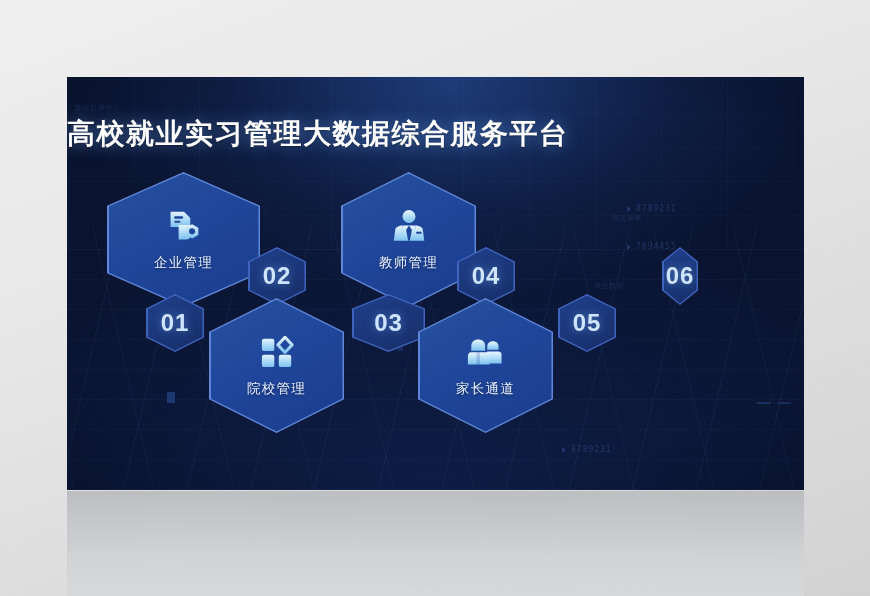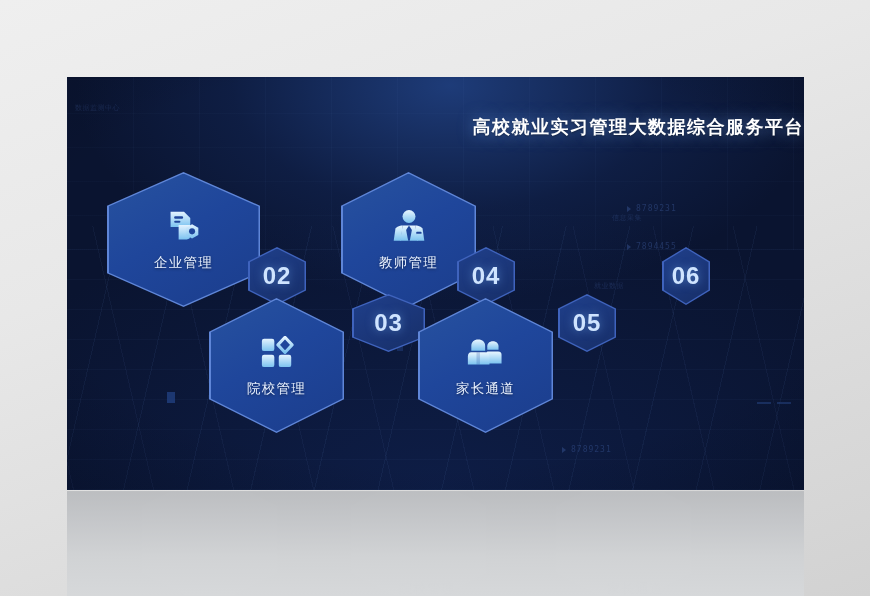--- a/index.html
+++ b/index.html
@@ -64,22 +64,22 @@
   .deco-sq {
     position:absolute; background:#21407f; opacity:.8;
   }
   .deco-dash {
     position:absolute; height:2px; background:#2d4f97; opacity:.45;
   }
 
   
   .slide-title {
     position:absolute; left:0; top:38px; width:100%;
-    text-align:right; color:#fff;
-    font-size:18px; font-weight:bold; letter-spacing:1.5px;
+    text-align:left; color:#fff;
+    font-size:28px; font-weight:bold; letter-spacing:1.5px;
     text-shadow:0 0 16px rgba(120,175,255,.55), 0 1px 2px rgba(0,0,0,.5);
   }
 
   
   .hexagons { position:absolute; inset:0; }
   .hex-outer {
     position:absolute;
     clip-path: polygon(50% 0%, 100% 25%, 100% 75%, 50% 100%, 0% 75%, 0% 25%);
   }
   
@@ -189,20 +189,25 @@
             <rect x="9" y="8" width="10" height="3" rx="1.2" fill="#1f469b"></rect>
             <rect x="9" y="13" width="7" height="2.5" rx="1.2" fill="#1f469b"></rect>
             <path d="M14 18h13v12a4 4 0 0 1-4 4h-9z" fill="url(#g1)"></path>
             <path d="M29 17l7 4v8l-7 4-7-4v-8z" fill="url(#g1)"></path>
             <circle cx="29" cy="25" r="3.4" fill="#1f469b"></circle>
           </svg>
         </span>
         <span class="hex-label">企业管理</span>
       </div>
     </div>
+    <div class="hex-outer hex-sm-border" style="left:79px;top:217px;width:58px;height:58px;">
+      <div class="hex-sm-inner">
+        <span class="hex-number">01</span>
+      </div>
+    </div>
 
     <div class="hex-outer hex-sm-border" style="left:181px;top:170px;width:58px;height:58px;">
       <div class="hex-sm-inner">
         <span class="hex-number">02</span>
       </div>
     </div>
     <div class="hex-outer hex-big-border" style="left:142px;top:221px;width:135px;height:135px;">
       <div class="hex-big-inner">
         <span class="hex-icon">
           <svg viewBox="0 0 38 36" width="34" height="32">
@@ -274,21 +279,21 @@
         <span class="hex-label">家长通道</span>
       </div>
     </div>
 
     <div class="hex-outer hex-sm-border" style="left:491px;top:217px;width:58px;height:58px;">
       <div class="hex-sm-inner">
         <span class="hex-number">05</span>
       </div>
     </div>
 
-    <div class="hex-outer hex-sm-border" style="left:595px;top:170px;width:48px;height:58px;">
+    <div class="hex-outer hex-sm-border" style="left:595px;top:170px;width:36px;height:58px;">
       <div class="hex-sm-inner">
         <span class="hex-number">06</span>
       </div>
     </div>
 
   </div>
 </div>
 
 <div id="reflection">
   <div id="refl-hexes">

